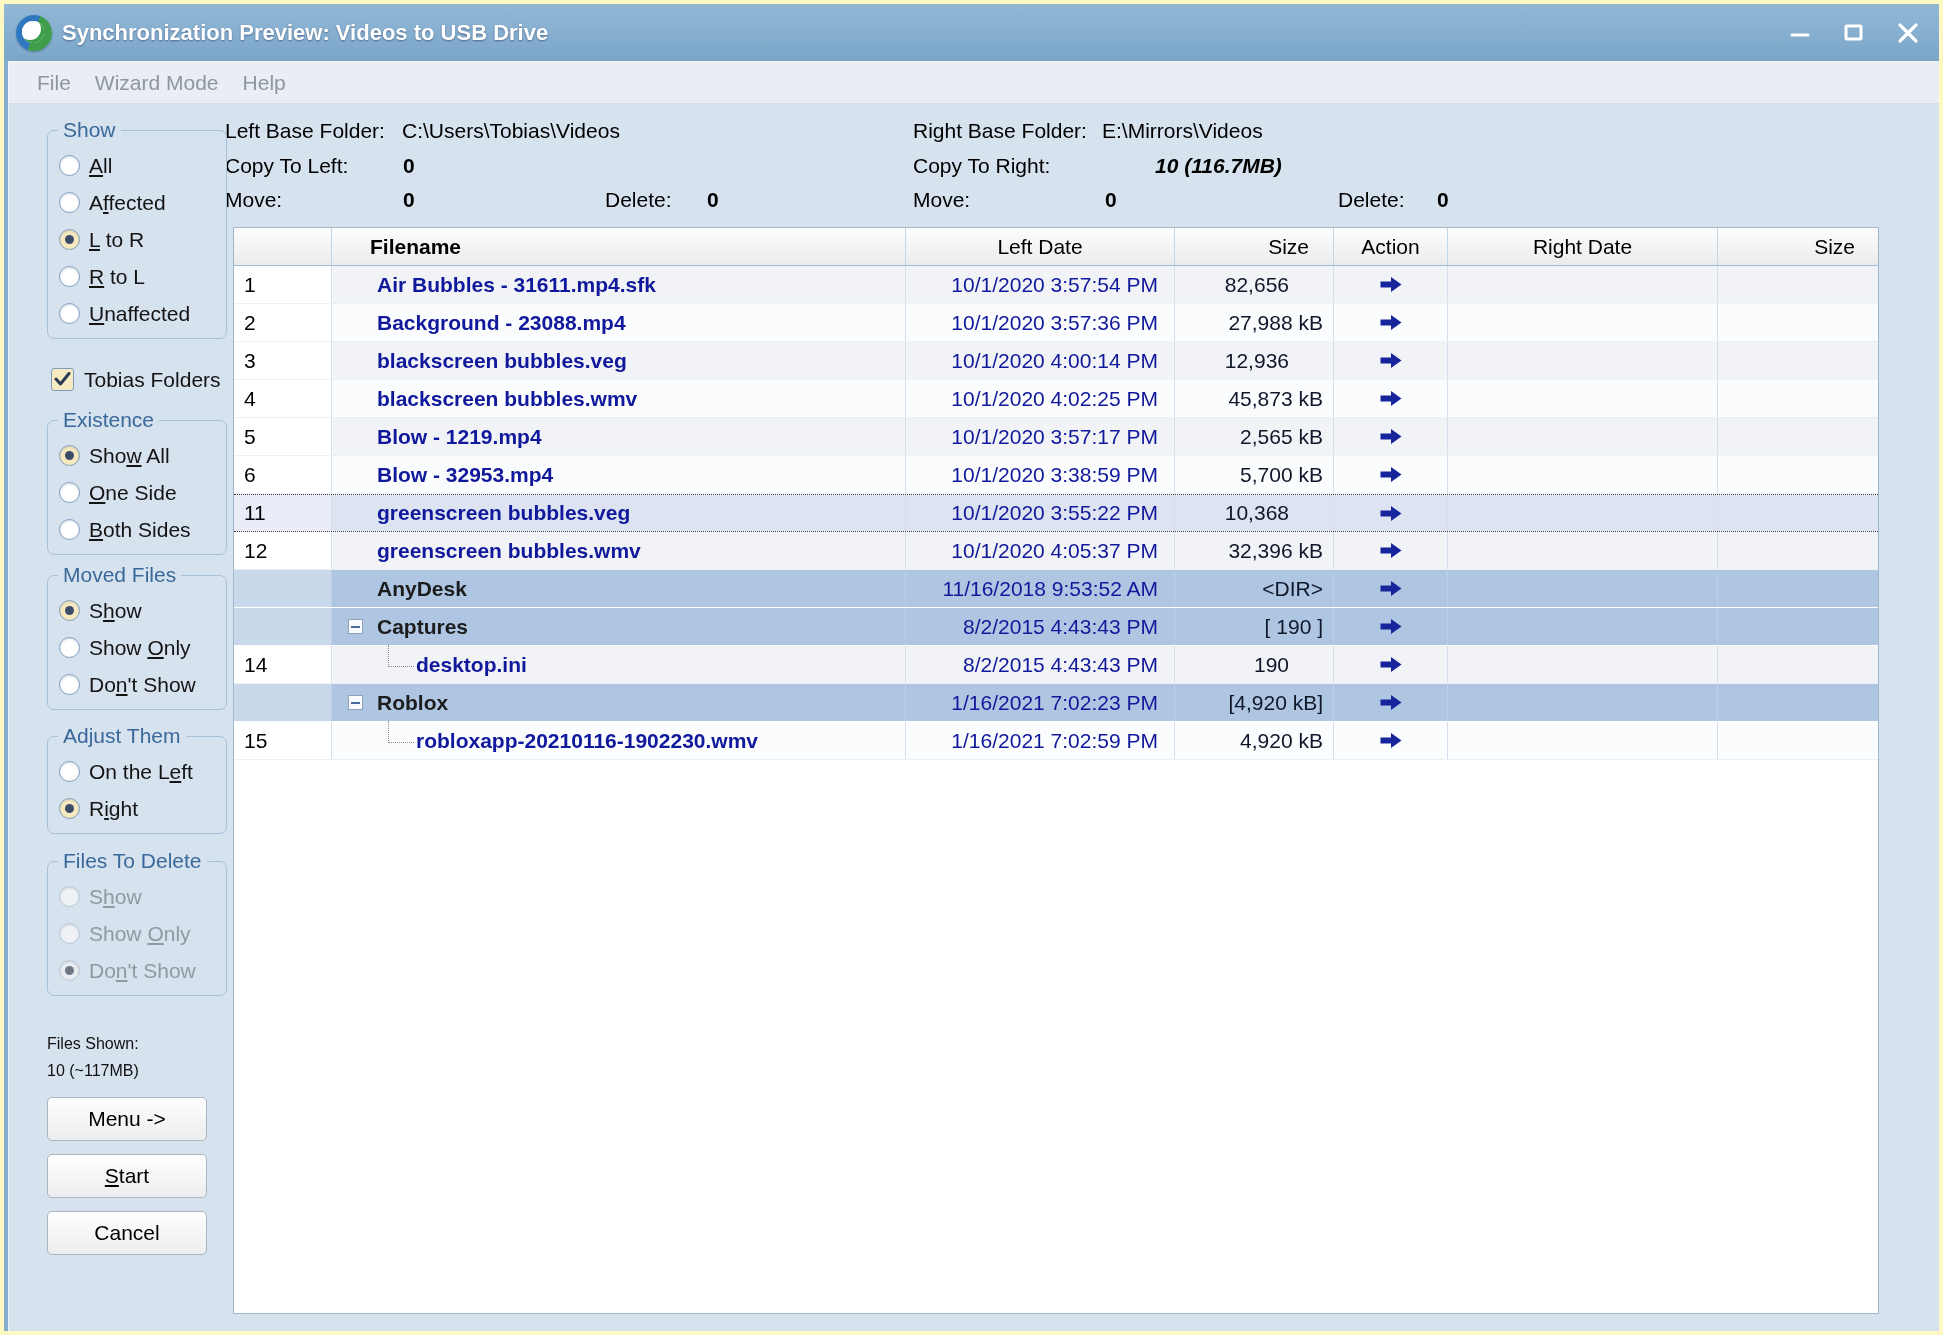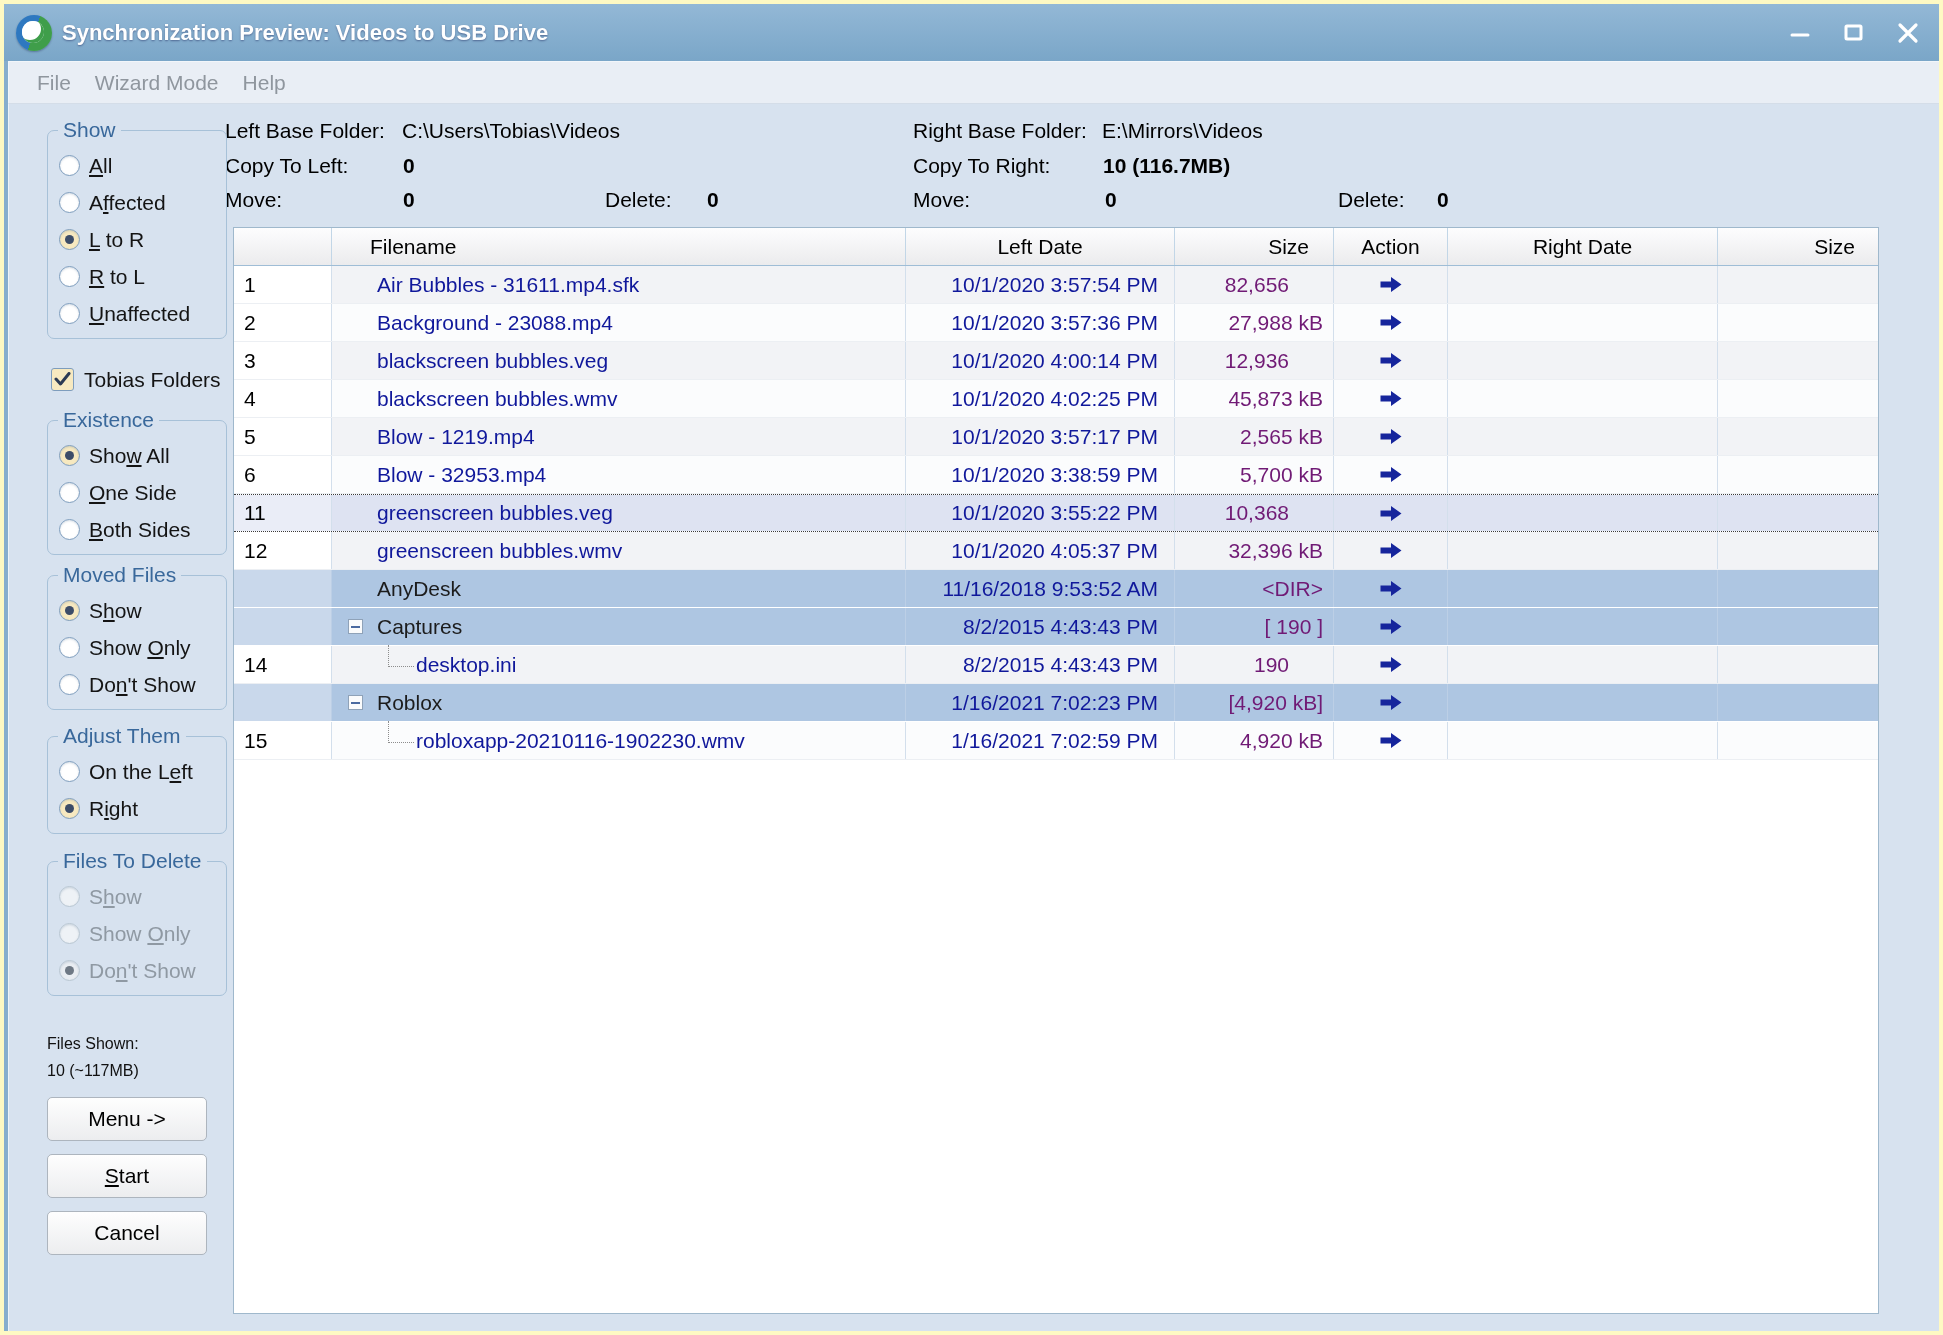--- a/index.html
+++ b/index.html
@@ -58,26 +58,26 @@
   
   .table{ position:absolute; left:224px; top:123px; width:1646px; height:1087px;
     background:#fff; border:1px solid #9fb8cc; overflow:hidden;}
   .thead{ display:flex; height:38px; background:linear-gradient(#fdfdfe,#ebebed);
     border-bottom:1px solid #9fbdd6; }
   .th{ font-size:21px; color:#000; display:flex; align-items:center; flex:0 0 auto;
     border-right:1px solid #c2d6e7; height:100%; }
   .tr{ display:flex; height:38px; position:relative; border-bottom:1px solid rgba(150,168,186,.18); }
   .td{ flex:0 0 auto; display:flex; align-items:center; height:100%;
     border-right:1px solid #d3dfec; font-size:21px; white-space:nowrap; position:relative;}
-  .c0{width:98px;} .c1{width:574px;} .c2{width:269px;} .c3{width:159px;}
+  .c0{width:98px;} .c1{width:574px;font-weight:bold;} .c2{width:269px;} .c3{width:159px;}
   .c4{width:114px;} .c5{width:270px;} .c6{width:161px; border-right:none !important;}
   .al{ padding-left:38px; } .ac{ justify-content:center; } .ar{ justify-content:flex-end; padding-right:24px;}
   .numcell{ padding-left:10px; color:#000; background:#fff; }
   .datecell{ justify-content:flex-end; padding-right:16px; color:#10189b; }
-  .sizecell{ justify-content:flex-end; padding-right:10px; color:#701a75; }
+  .sizecell{ justify-content:flex-end; padding-right:10px; color:#0f172a; }
   .sizecell.extra{ padding-right:44px; }
   .nm{ margin-left:45px; color:#10189b; }
   .tr.shade-a .td{ background:#f2f3f6; } .tr.shade-a .numcell{ background:#fff; }
   .tr.shade-b .td{ background:#fbfcfd; } .tr.shade-b .numcell{ background:#fff; }
   .tr.folder .td{ background:#aec6e2; border-right-color:#bccfe6; }
   .tr.folder .numcell{ background:#c9d8eb; }
   .tr.folder .nm{ color:#1c1c1c; }
   .tr.folder{ border-bottom:1px solid rgba(255,255,255,.35); }
   .tr.selected .td{ background:#dee3f2; }
   .tr.selected .numcell{ background:#eaedf7; }
@@ -130,21 +130,21 @@
     <span class="info-abs" style="left:216px; top:50px;">Copy To Left:</span>
     <span class="info-abs b" style="left:394px; top:50px;">0</span>
     <span class="info-abs" style="left:216px; top:84px;">Move:</span>
     <span class="info-abs b" style="left:394px; top:84px;">0</span>
     <span class="info-abs" style="left:596px; top:84px;">Delete:</span>
     <span class="info-abs b" style="left:698px; top:84px;">0</span>
 
     <span class="info-abs" style="left:904px; top:15px;">Right Base Folder:</span>
     <span class="info-abs" style="left:1093px; top:15px;">E:\Mirrors\Videos</span>
     <span class="info-abs" style="left:904px; top:50px;">Copy To Right:</span>
-    <span class="info-abs b" style="left:1094px; top:50px;">10 (116.7MB)</span>
+    <span class="info-abs b" style="left:1146px; top:50px;font-style:italic;">10 (116.7MB)</span>
     <span class="info-abs" style="left:904px; top:84px;">Move:</span>
     <span class="info-abs b" style="left:1096px; top:84px;">0</span>
     <span class="info-abs" style="left:1329px; top:84px;">Delete:</span>
     <span class="info-abs b" style="left:1428px; top:84px;">0</span>
 
     <div class="sidebar" id="sidebar">
         <div class="group" style="margin-top: 13px;">
           <span class="group-label">Show</span>
           <div class="ritem">
             <span class="radio"></span>

